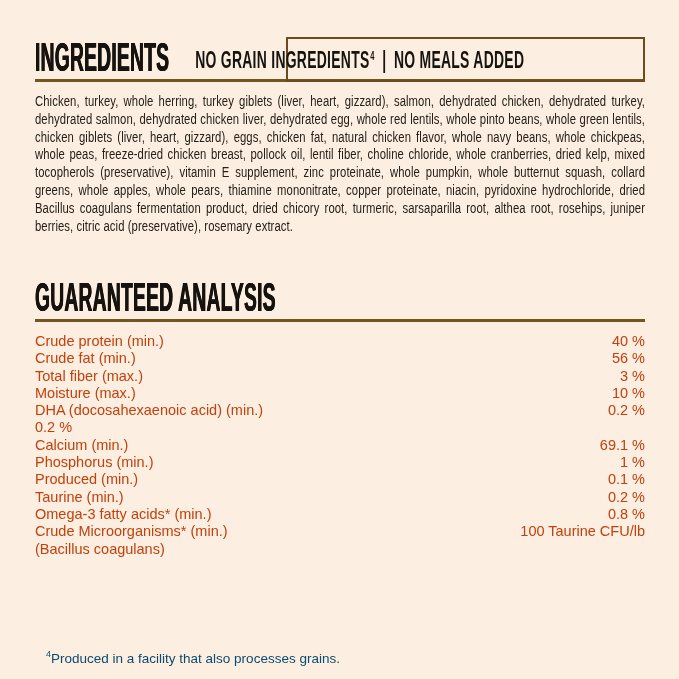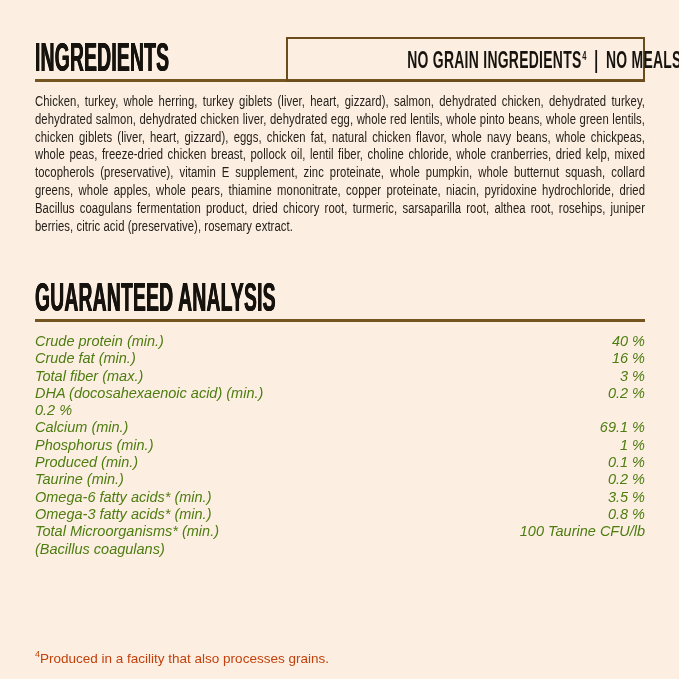--- a/index.html
+++ b/index.html
@@ -42,21 +42,21 @@
   .badge {
     position: absolute;
     left: 286px;
     top: 37px;
     width: 359px;
     height: 45px;
     border: 2.5px solid #6b4d1d;
     background: transparent;
     display: flex;
     align-items: center;
-    justify-content: flex-start;
+    justify-content: flex-end;
     overflow: visible;
   }
   .badge-inner {
     display: flex;
     align-items: baseline;
     font-weight: 700;
     font-size: 24px;
     line-height: 1;
     color: #17130f;
     white-space: nowrap;
@@ -83,40 +83,39 @@
     letter-spacing: 0.1px;
     text-align: justify;
     color: #262019;
   }
 
   .analysis-table {
     position: absolute;
     left: 35px;
     top: 333px;
     width: 610px;
-    color: #4d7c0f;
+    color: #c2410c;
     font-size: 14.5px;
-    font-style: italic;
   }
   .analysis-row {
     display: flex;
     justify-content: space-between;
     align-items: baseline;
     line-height: 17.3px;
   }
   .analysis-row .row-label { white-space: nowrap; }
   .analysis-row .row-value { white-space: nowrap; text-align: right; }
 
   .footnote {
     position: absolute;
-    left: 35px;
+    left: 46px;
     top: 649px;
     font-size: 13.5px;
     line-height: 1.3;
-    color: #c2410c;
+    color: #0c4a6e;
   }
   .footnote sup {
     font-size: 9px;
     vertical-align: super;
   }
 </style>
 </head>
 <body>
 
 <div class="panel">
@@ -140,27 +139,31 @@
 
   <div class="rule rule2"></div>
 
   <div class="analysis-table">
       <div class="analysis-row">
         <span class="row-label">Crude protein (min.)</span>
         <span class="row-value">40 %</span>
       </div>
       <div class="analysis-row">
         <span class="row-label">Crude fat (min.)</span>
-        <span class="row-value">16 %</span>
+        <span class="row-value">56 %</span>
       </div>
       <div class="analysis-row">
         <span class="row-label">Total fiber (max.)</span>
         <span class="row-value">3 %</span>
       </div>
       <div class="analysis-row">
+        <span class="row-label">Moisture (max.)</span>
+        <span class="row-value">10 %</span>
+      </div>
+      <div class="analysis-row">
         <span class="row-label">DHA (docosahexaenoic acid) (min.)</span>
         <span class="row-value">0.2 %</span>
       </div>
       <div class="analysis-row">
         <span class="row-value">0.2 %</span>
       </div>
       <div class="analysis-row">
         <span class="row-label">Calcium (min.)</span>
         <span class="row-value">69.1 %</span>
       </div>
@@ -170,29 +173,25 @@
       </div>
       <div class="analysis-row">
         <span class="row-label">Produced (min.)</span>
         <span class="row-value">0.1 %</span>
       </div>
       <div class="analysis-row">
         <span class="row-label">Taurine (min.)</span>
         <span class="row-value">0.2 %</span>
       </div>
       <div class="analysis-row">
-        <span class="row-label">Omega-6 fatty acids* (min.)</span>
-        <span class="row-value">3.5 %</span>
-      </div>
-      <div class="analysis-row">
         <span class="row-label">Omega-3 fatty acids* (min.)</span>
         <span class="row-value">0.8 %</span>
       </div>
       <div class="analysis-row">
-        <span class="row-label">Total Microorganisms* (min.)</span>
+        <span class="row-label">Crude Microorganisms* (min.)</span>
         <span class="row-value">100 Taurine CFU/lb</span>
       </div>
       <div class="analysis-row">
         <span class="row-label">(Bacillus coagulans)</span>
         <span class="row-value"></span>
       </div>
     </div>
 
   <div class="footnote"><sup>4</sup><span>Produced in a facility that also processes grains.</span></div>
 

